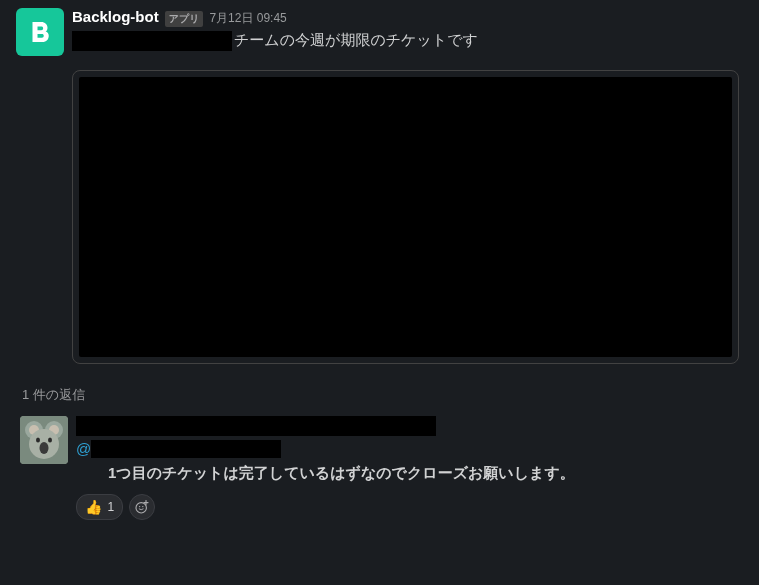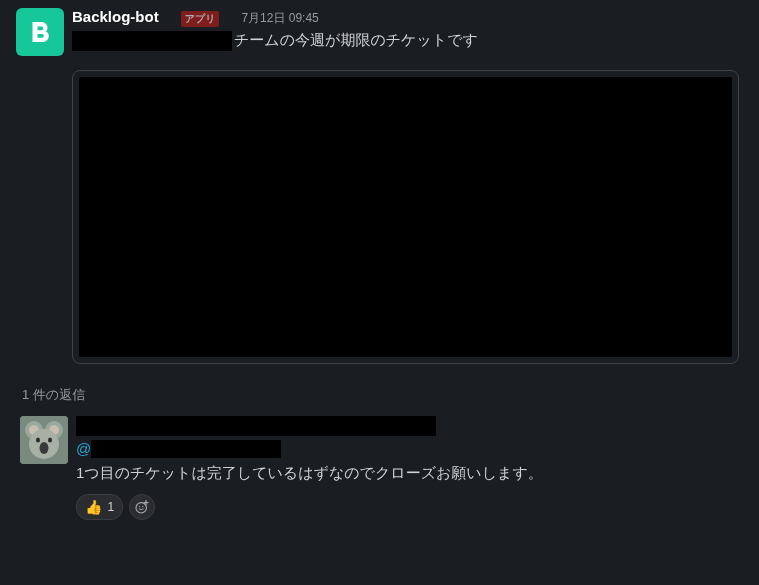--- a/index.html
+++ b/index.html
@@ -49,30 +49,30 @@
       width: 48px;
       height: 48px;
     }
     .msg-body {
       flex: 1;
       min-width: 0;
     }
     .msg-header {
       display: flex;
       align-items: baseline;
-      gap: 22px;
+      gap: 6px;
       margin-bottom: 2px;
     }
     .sender-name {
       font-weight: 900;
       color: #ffffff;
       font-size: 15px;
     }
     .app-badge {
-      background: #7f1d1d;
+      background: #404040;
       color: #ababad;
       font-size: 10px;
       padding: 1px 4px;
       border-radius: 2px;
       font-weight: 700;
     }
     .timestamp {
       color: #989a9c;
       font-size: 12px;
     }
@@ -139,21 +139,22 @@
       display: inline-block;
       background: #000;
       width: 190px;
       height: 18px;
       vertical-align: middle;
     }
     .reply-text {
       color: #d1d2d3;
       line-height: 1.5;
       margin-bottom: 10px;
-      font-weight: 400;
+      font-weight: 700;
+      margin-left: 32px;
     }
     .reactions {
       display: flex;
       gap: 6px;
       align-items: center;
     }
     .reaction-pill {
       background: #2a2c30;
       border: 1px solid #3b3d42;
       border-radius: 12px;

